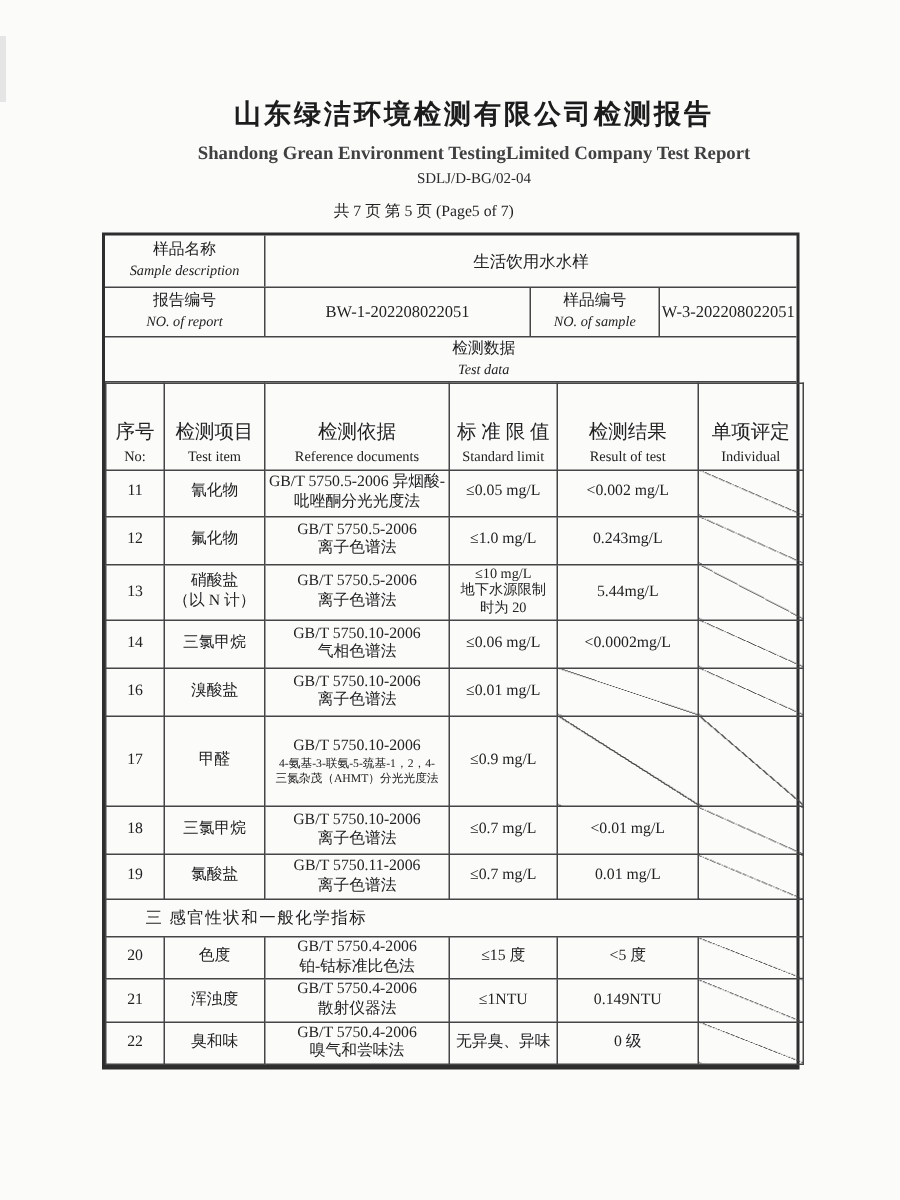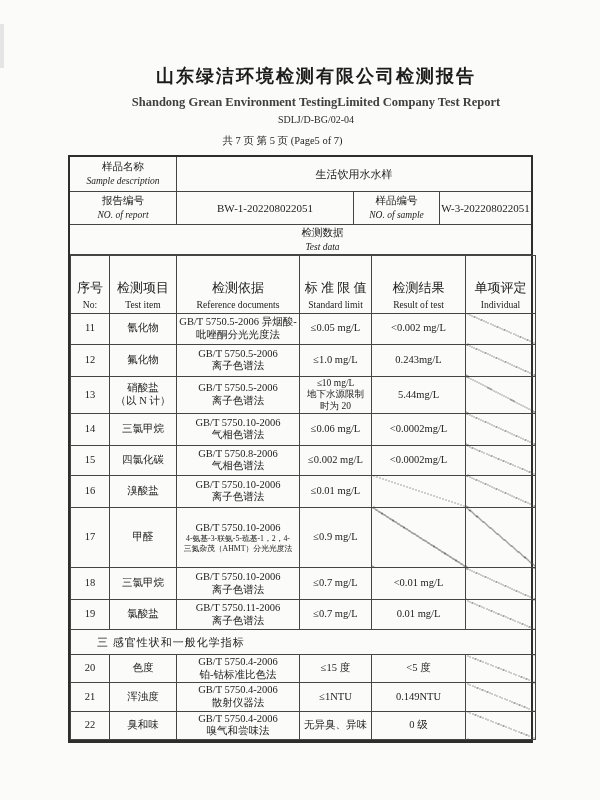--- a/index.html
+++ b/index.html
@@ -147,29 +147,20 @@
       <tr style="height:32px">
         <td>14</td>
         <td>三氯甲烷</td>
         <td>GB/T 5750.10-2006
 气相色谱法</td>
         <td>≤0.06 mg/L</td>
         <td>&lt;0.0002mg/L</td>
         <td class="slash"></td>
       </tr>
 
-      <tr style="height:30px">
-        <td>15</td>
-        <td>四氯化碳</td>
-        <td>GB/T 5750.8-2006
-气相色谱法</td>
-        <td>≤0.002 mg/L</td>
-        <td>&lt;0.0002mg/L</td>
-        <td class="slash"></td>
-      </tr>
 
       <tr style="height:32px">
         <td>16</td>
         <td>溴酸盐</td>
         <td>GB/T 5750.10-2006
 离子色谱法</td>
         <td>≤0.01 mg/L</td>
         <td class="slash"></td>
         <td class="slash"></td>
       </tr>

